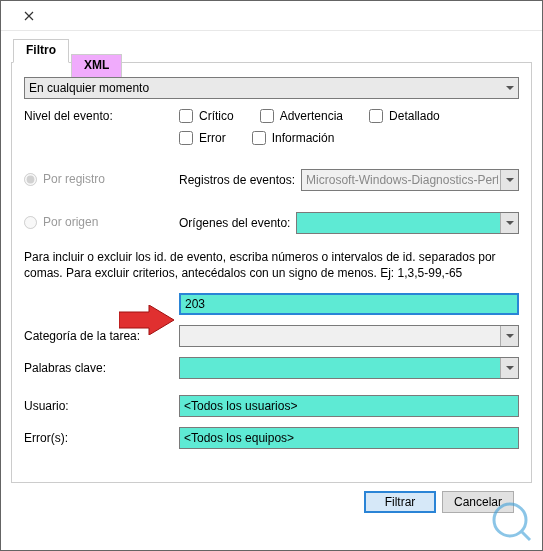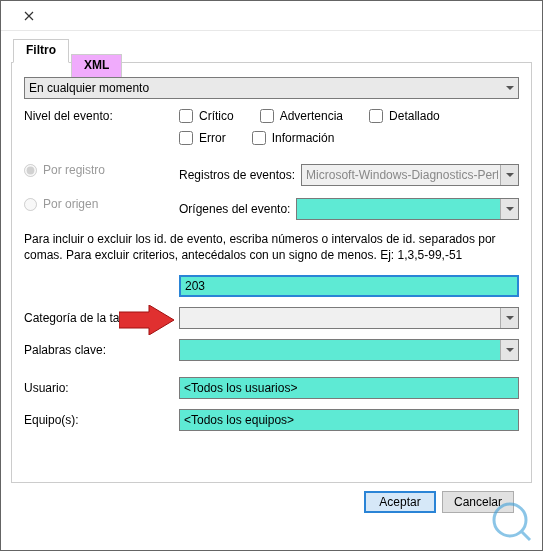--- a/index.html
+++ b/index.html
@@ -19,21 +19,21 @@
 .row .lbl { width: 155px; color: #000; }
 .row .ctrl { flex: 1; }
 select, input[type=text] { width: 100%; height: 22px; border: 1px solid #7a7a7a; padding: 0 4px; background: #5eead4; font-family: inherit; font-size: 12px; }
 select { background: #e9e9e9; }
 select.flat { appearance: none; -webkit-appearance: none; background: #e9e9e9; padding-right: 34px; }
 .sel-wrap { position: relative; }
 .sel-wrap::after { content: ''; position: absolute; right: 5px; top: 9px; border-left: 4px solid transparent; border-right: 4px solid transparent; border-top: 4px solid #555; pointer-events: none; }
 .chkrow { display: flex; flex-wrap: wrap; gap: 8px; }
 .chk { display: flex; align-items: center; margin-right: 18px; margin-bottom: 8px; }
 .chk input { width: 14px; height: 14px; margin: 0 6px 0 0; }
-.radio-row { display: flex; align-items: center; margin-bottom: 10px; }
+.radio-row { display: flex; align-items: center; margin-bottom: 10px; margin-top: 9px; }
 .radio-row input { margin: 0 6px 0 0; }
 .radio-row.disabled { color: #9a9a9a; }
 .help { color: #000; margin: 8px 0 12px 0; line-height: 1.35; }
 .combo { position: relative; }
 .combo input { padding-right: 20px; }
 .combo .drop { position: absolute; right: 1px; top: 1px; width: 18px; height: 20px; background: #e5e5e5; border-left: 1px solid #adadad; display: flex; align-items: center; justify-content: center; }
 .combo .drop::after { content: ''; border-left: 4px solid transparent; border-right: 4px solid transparent; border-top: 4px solid #555; }
 .combo.disabled input { background: #f0f0f0; color: #888; }
 .borrar-row { display: flex; justify-content: flex-end; margin-top: 6px; }
 .btn { min-width: 72px; height: 22px; border: 1px solid #adadad; background: #e1e1e1; padding: 0 10px; color: #000; cursor: default; }
@@ -121,21 +121,21 @@
           <input type="radio" disabled="" style="">
             <span>Por origen</span>
         </div>
         <div class="lblmid">Orígenes del evento:</div>
         <div class="ctrl combo" style="flex:1">
           <input type="text" value="" style="">
           <div class="drop"></div>
         </div>
       </div>
 
-      <div class="help">Para incluir o excluir los id. de evento, escriba números o intervalos de id. separados por comas. Para excluir criterios, antecédalos con un signo de menos. Ej: 1,3,5-99,-51</div>
+      <div class="help">Para incluir o excluir los id. de evento, escriba números o intervalos de id. separados por comas. Para excluir criterios, antecédalos con un signo de menos. Ej: 1,3,5-99,-65</div>
 
       <div class="row">
         <div class="lbl"></div>
         <div class="ctrl">
           <input type="text" class="blue-input" value="203" style="">
         </div>
       </div>
 
       <div class="row">
         <div class="lbl">Categoría de la tarea:</div>
@@ -156,31 +156,31 @@
       <div style="height:6px"></div>
 
       <div class="row">
         <div class="lbl">Usuario:</div>
         <div class="ctrl">
           <input type="text" value="&lt;Todos los usuarios&gt;" style="">
         </div>
       </div>
 
       <div class="row">
-        <div class="lbl">Equipo(s):</div>
+        <div class="lbl">Error(s):</div>
         <div class="ctrl">
           <input type="text" value="&lt;Todos los equipos&gt;" style="">
         </div>
       </div>
 
 
     </div>
 
     <div class="footer">
-      <button class="btn primary">Aceptar</button>
+      <button class="btn primary">Filtrar</button>
       <button class="btn">Cancelar</button>
     </div>
   </div>
 
   <svg class="arrow" width="55" height="30">
     <polygon points="0,7 30,7 30,0 55,15 30,30 30,23 0,23" fill="#e03030" stroke="#a01010" stroke-width="1"></polygon>
   </svg>
 
   <svg class="watermark" width="44" height="44">
     <circle cx="22" cy="22" r="16" fill="none" stroke="#3fa0d8" stroke-width="3"></circle>

